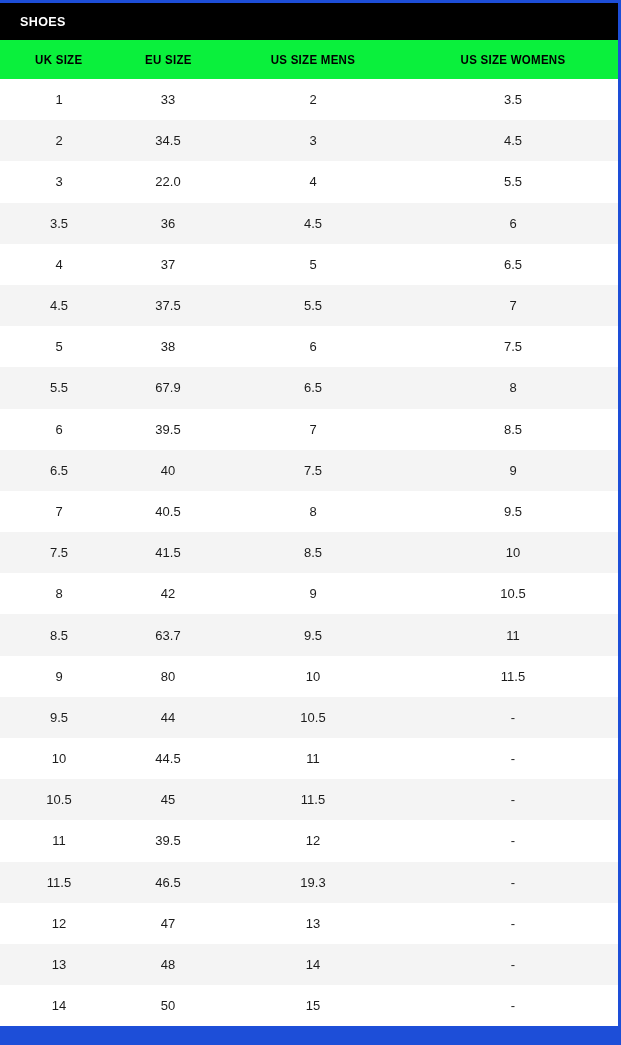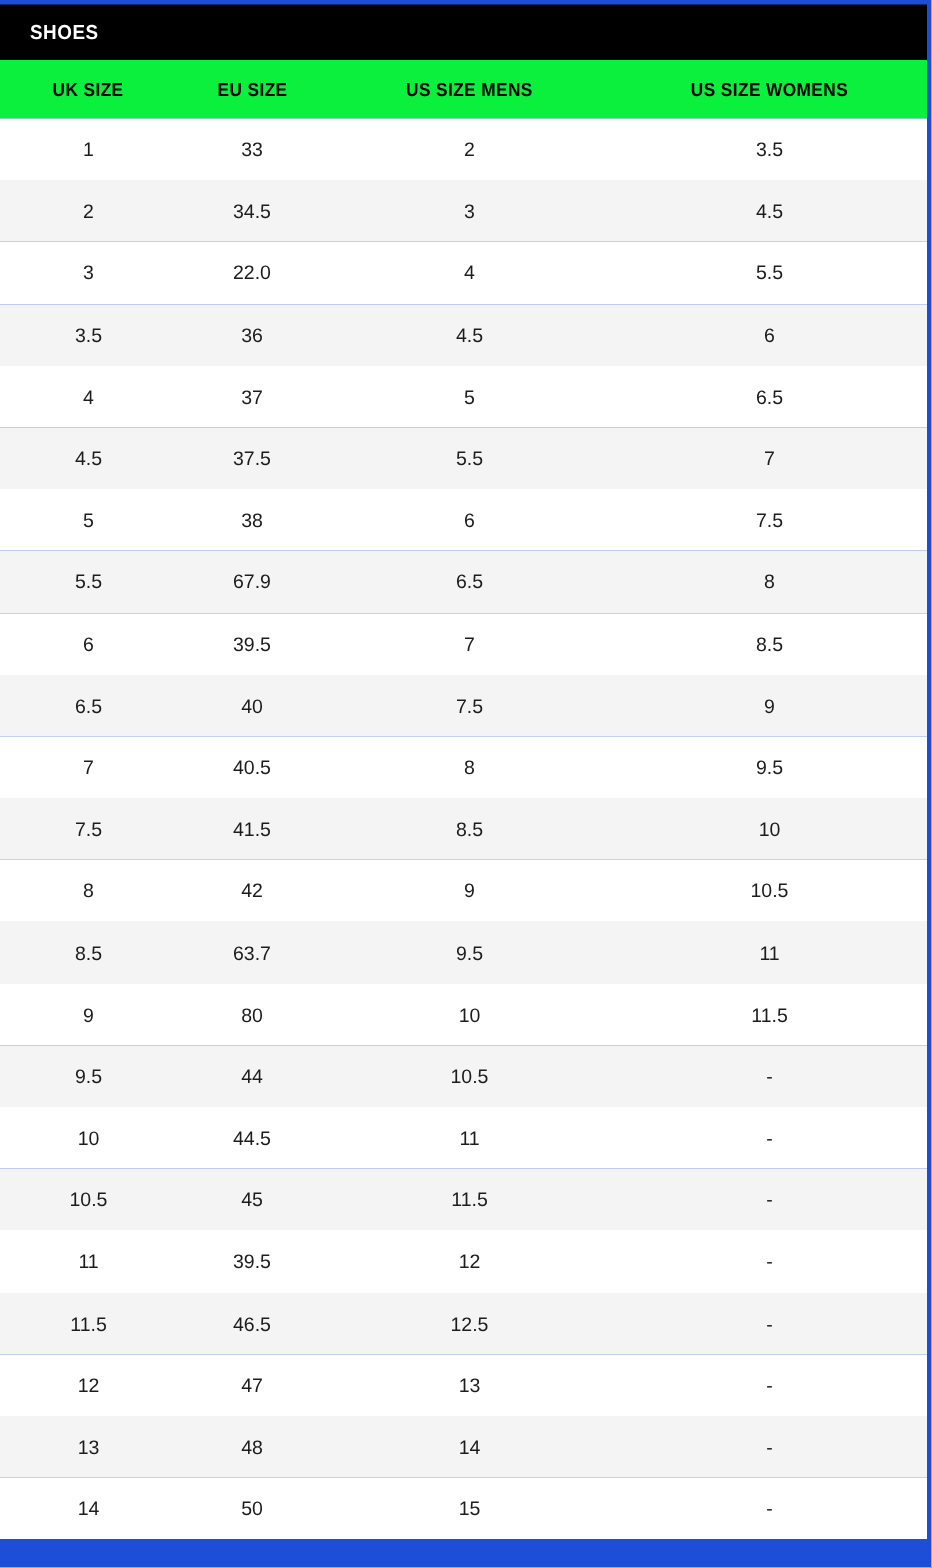--- a/index.html
+++ b/index.html
@@ -236,21 +236,21 @@
         </tr>
         <tr class="row-odd">
           <td>11</td>
           <td>39.5</td>
           <td>12</td>
           <td>-</td>
         </tr>
         <tr class="row-even">
           <td>11.5</td>
           <td>46.5</td>
-          <td>12.5</td>
+          <td>19.3</td>
           <td>-</td>
         </tr>
         <tr class="row-odd">
           <td>12</td>
           <td>47</td>
           <td>13</td>
           <td>-</td>
         </tr>
         <tr class="row-even">
           <td>13</td>

